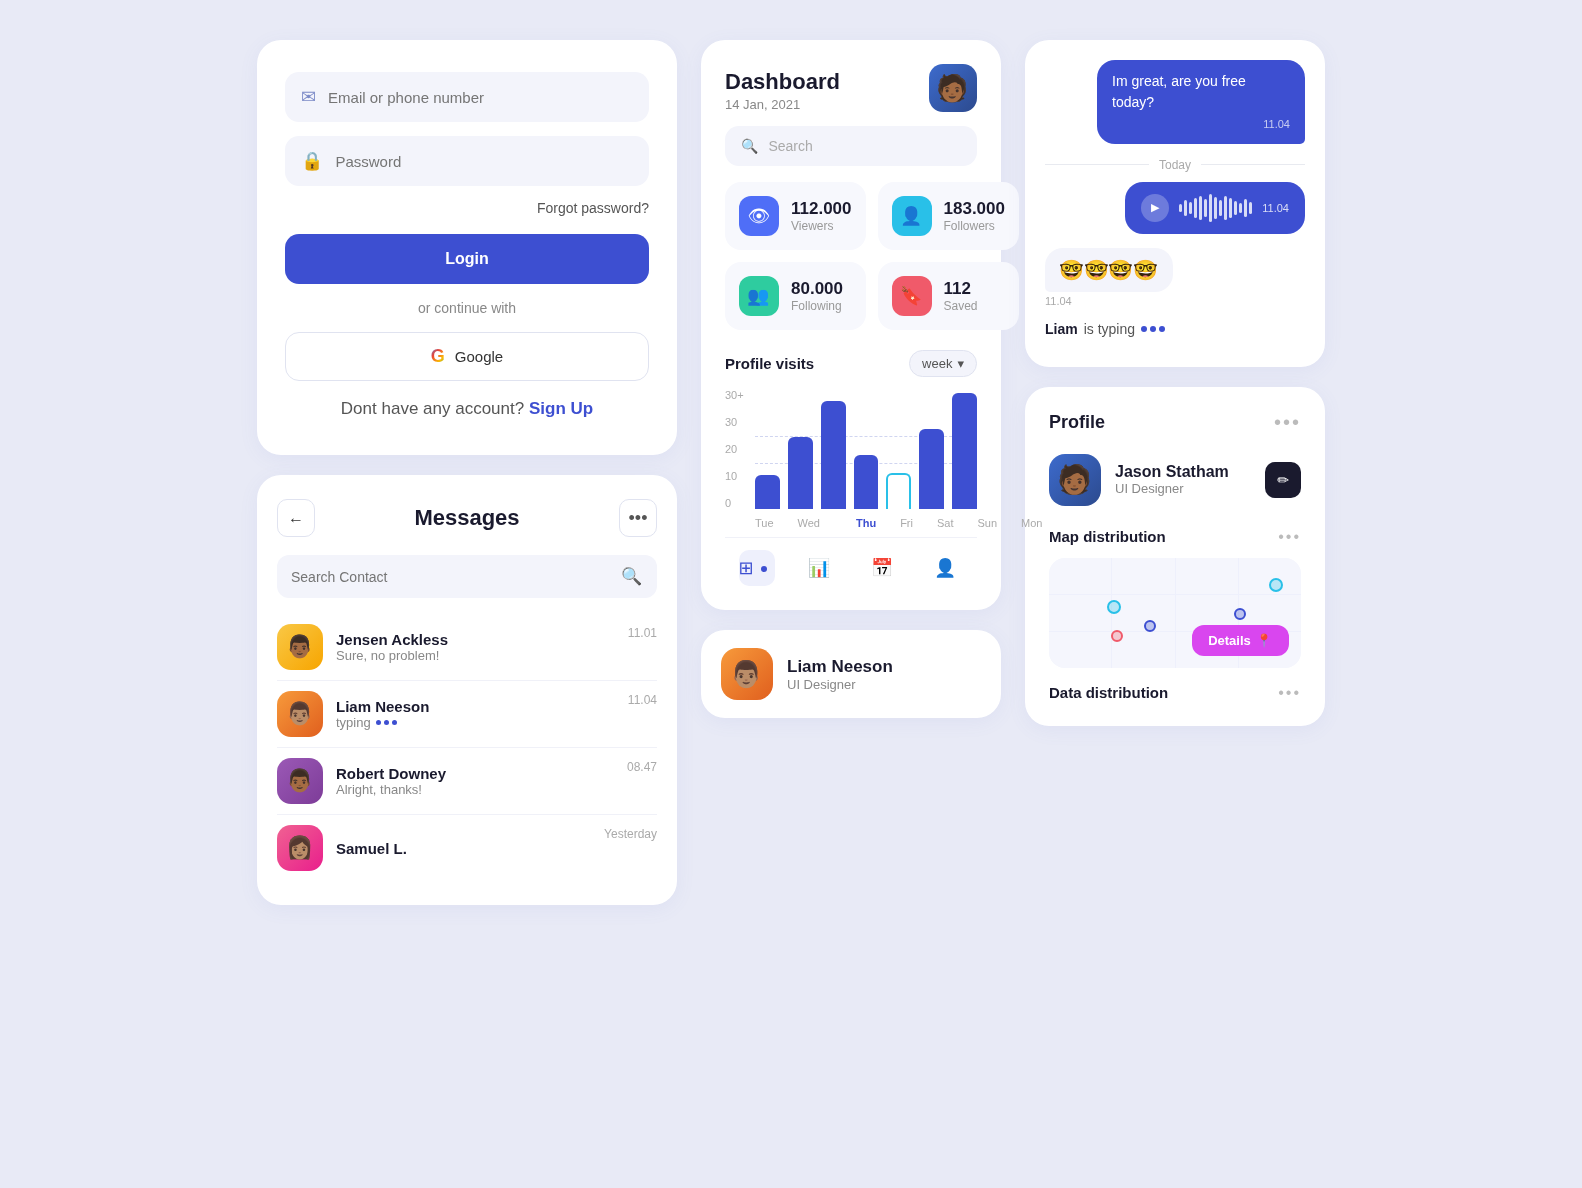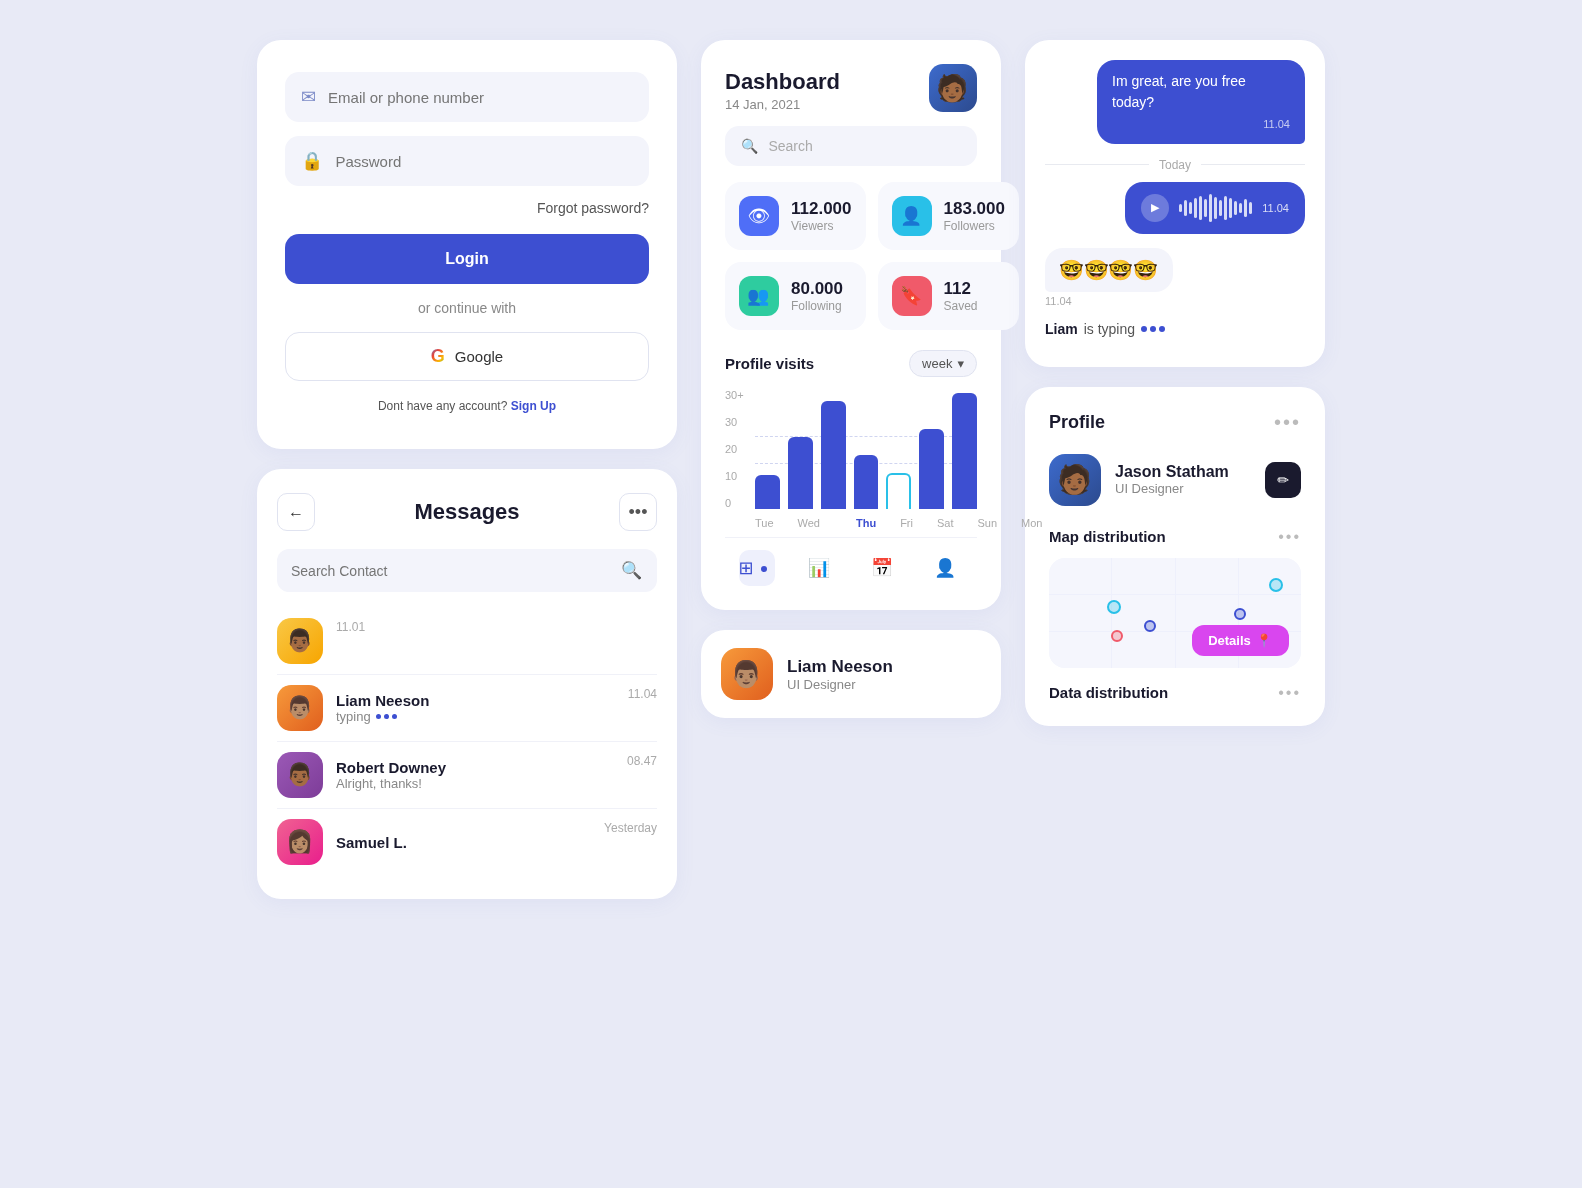--- a/index.html
+++ b/index.html
@@ -97,21 +97,21 @@
     }
     .google-g {
       font-size: 18px;
       font-weight: 700;
       background: linear-gradient(135deg, #4285f4, #ea4335, #fbbc05, #34a853);
       -webkit-background-clip: text;
       -webkit-text-fill-color: transparent;
     }
     .sign-up-row {
       text-align: center;
-      font-size: 12px;
+      font-size: 17px;
       color: #555;
       margin-top: 18px;
     }
     .sign-up-link { color: #3d4fd1; font-weight: 600; }
 
     
     .messages-card { padding: 24px 20px; }
     .messages-header {
       display: flex;
       align-items: center;
@@ -464,20 +464,24 @@
       <span class="messages-title">Messages</span>
       <div class="more-btn">•••</div>
     </div>
     <div class="search-contact">
       <input type="text" placeholder="Search Contact" style="">
       <span class="si">🔍</span>
     </div>
 
     <div class="contact-item">
       <div class="contact-avatar av-yellow">👨🏾</div>
+      <div class="contact-info">
+        <div class="contact-name">Jensen Ackless</div>
+        <div class="contact-msg">Sure, no problem!</div>
+      </div>
       <div class="contact-time">11.01</div>
     </div>
 
     <div class="contact-item">
       <div class="contact-avatar av-orange">👨🏽</div>
       <div class="contact-info">
         <div class="contact-name">Liam Neeson</div>
         <div class="contact-msg">
           typing
           <div class="typing-dots">

